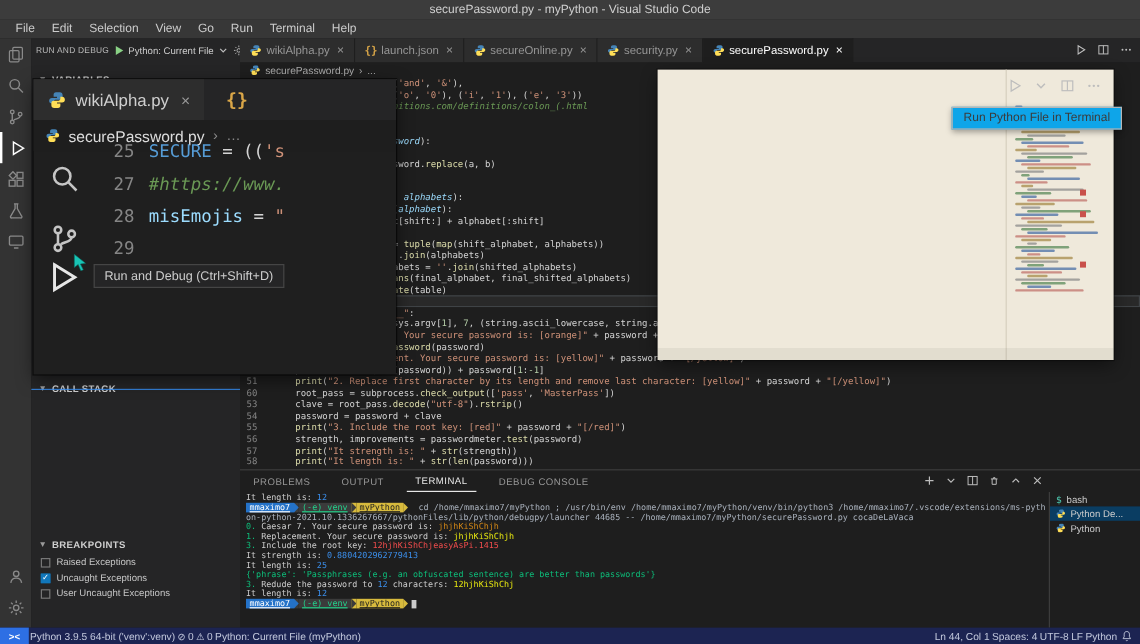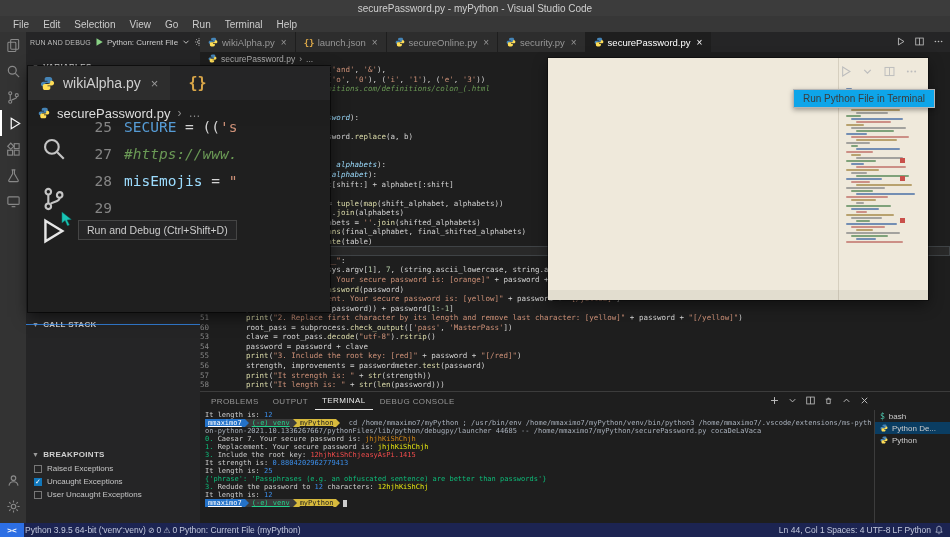--- a/index.html
+++ b/index.html
@@ -46,30 +46,30 @@
   #tab-actions{position:absolute;right:6px;top:4px;display:flex;gap:8px;color:#a8a8a8;}
   #tab-actions .t-ico{width:11px;height:11px;}
 
   
   #breadcrumb{left:200px;top:52px;width:750px;height:13px;background:#1e1e1e;display:flex;align-items:center;gap:4px;padding-left:8px;box-sizing:border-box;color:#a9a9a9;font-size:8.5px;}
   #breadcrumb .tab-icon{width:9px;height:9px;}
 
   
   #editor{left:200px;top:65px;width:750px;height:326px;overflow:hidden;}
   .code-line{height:9.55px;line-height:9.55px;white-space:pre;font-size:7.5px;}
-  .code-line .gutter{display:inline-block;width:20px;text-align:left;margin-right:8px;color:#858585;font-family:"DejaVu Sans Mono",monospace;}
+  .code-line .gutter{display:inline-block;width:20px;text-align:center;margin-right:8px;color:#858585;font-family:"DejaVu Sans Mono",monospace;}
   .code-line.current{background:rgba(120,120,120,0.12);box-shadow:inset 0 0 0 1px #3f4346;}
   .code-line.current .gutter{color:#c6c6c6;}
   .ek-p{color:#d4d4d4}.ek-k{color:#569cd6}.ek-c{color:#c586c0}.ek-f{color:#dcdcaa}
   .ek-s{color:#ce9178}.ek-m{color:#6a9955;font-style:italic}.ek-n{color:#b5cea8}
   .ek-v{color:#9cdcfe}.ek-i{color:#9cdcfe;font-style:italic}.ek-C{color:#569cd6}
 
   
   #panel{left:200px;top:391px;width:750px;height:132px;background:#1e1e1e;border-top:1px solid #3c3c3c;box-sizing:border-box;}
-  #panel-tabs{position:absolute;left:4px;top:0;height:18px;display:flex;align-items:center;gap:0;}
+  #panel-tabs{position:absolute;left:4px;top:0;height:18px;display:flex;align-items:center;gap:12px;}
   .ptab{color:#969696;font-size:8px;letter-spacing:.4px;padding:0 7px;height:17px;display:flex;align-items:center;box-sizing:border-box;}
   .ptab.active{color:#e7e7e7;border-bottom:1px solid #e7e7e7;}
   #panel-actions{position:absolute;right:80px;top:3px;display:flex;gap:7px;color:#c0c0c0;}
   #panel-actions .t-ico{width:11px;height:11px;}
   #term{position:absolute;left:5px;top:19px;right:78px;bottom:2px;overflow:hidden;}
   .tline{height:8px;line-height:8px;font-size:7px;white-space:pre;}
   .tk-d{color:#cccccc}.tk-b{color:#3b8eea}.tk-g{color:#0dbc79}.tk-y{color:#e5e510}
   .tk-r{color:#f14c4c}.tk-o{color:#d18616}.tk-m{color:#a9b1bc}
   .pseg{display:inline-block;padding:0 3px;height:8px;line-height:8px;text-decoration:underline;}
   .parrow{display:inline-block;width:0;height:0;border-top:4px solid transparent;border-bottom:4px solid transparent;border-left:4px solid transparent;vertical-align:top;}

